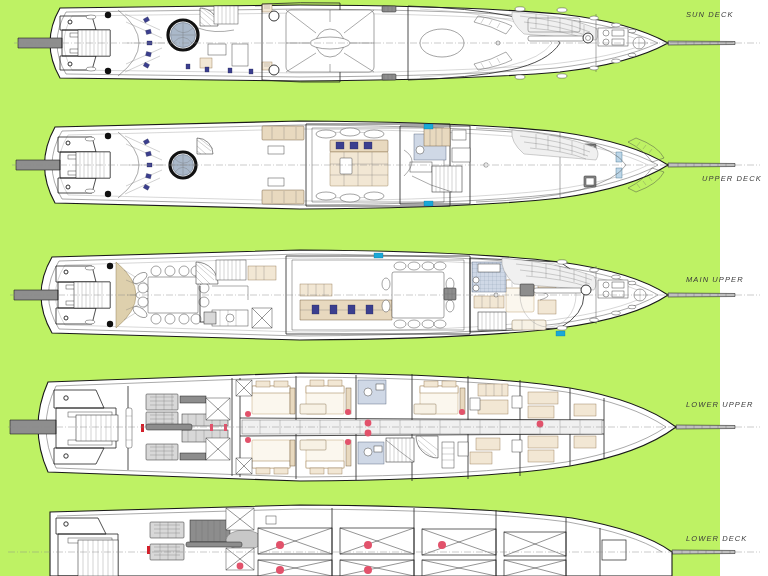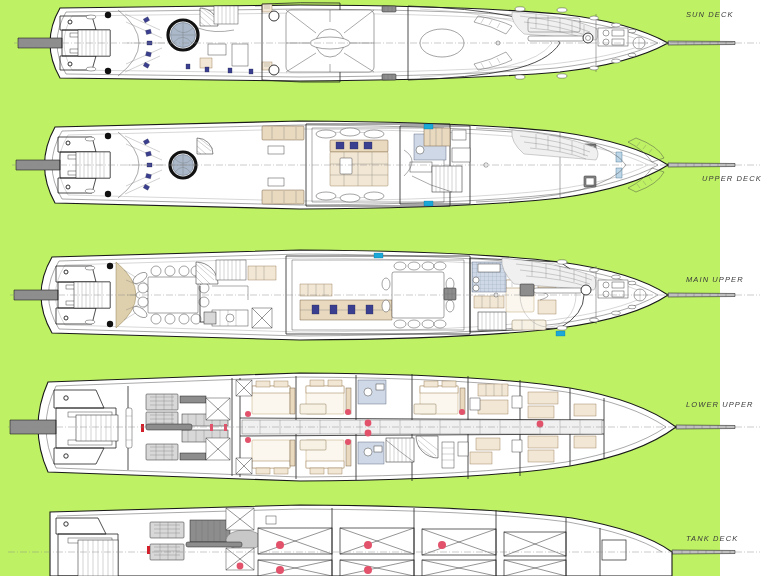--- a/index.html
+++ b/index.html
@@ -74,21 +74,21 @@
 </style>
 </head>
 <body>
 
 <div id="sheet">
 
   <div class="deck-label" style="left:686px; top:10px;">SUN DECK</div>
   <div class="deck-label" style="left:702px; top:142px;margin-top:32px;">UPPER DECK</div>
   <div class="deck-label" style="left:686px; top:275px;">MAIN UPPER</div>
   <div class="deck-label" style="left:686px; top:400px;">LOWER UPPER</div>
-  <div class="deck-label" style="left:686px; top:534px;">TANK DECK</div>
+  <div class="deck-label" style="left:686px; top:534px;">LOWER DECK</div>
 
   <svg class="plan" viewBox="0 0 768 576">
 
     <defs>
 
       <pattern id="tilepat" width="4" height="4" patternUnits="userSpaceOnUse">
         <rect width="4" height="4" fill="#cfd8e6"></rect>
         <path d="M0 0H4M0 0V4" stroke="#7c8ba3" stroke-width="0.3"></path>
       </pattern>
       <pattern id="gridpat" width="5" height="5" patternUnits="userSpaceOnUse">

